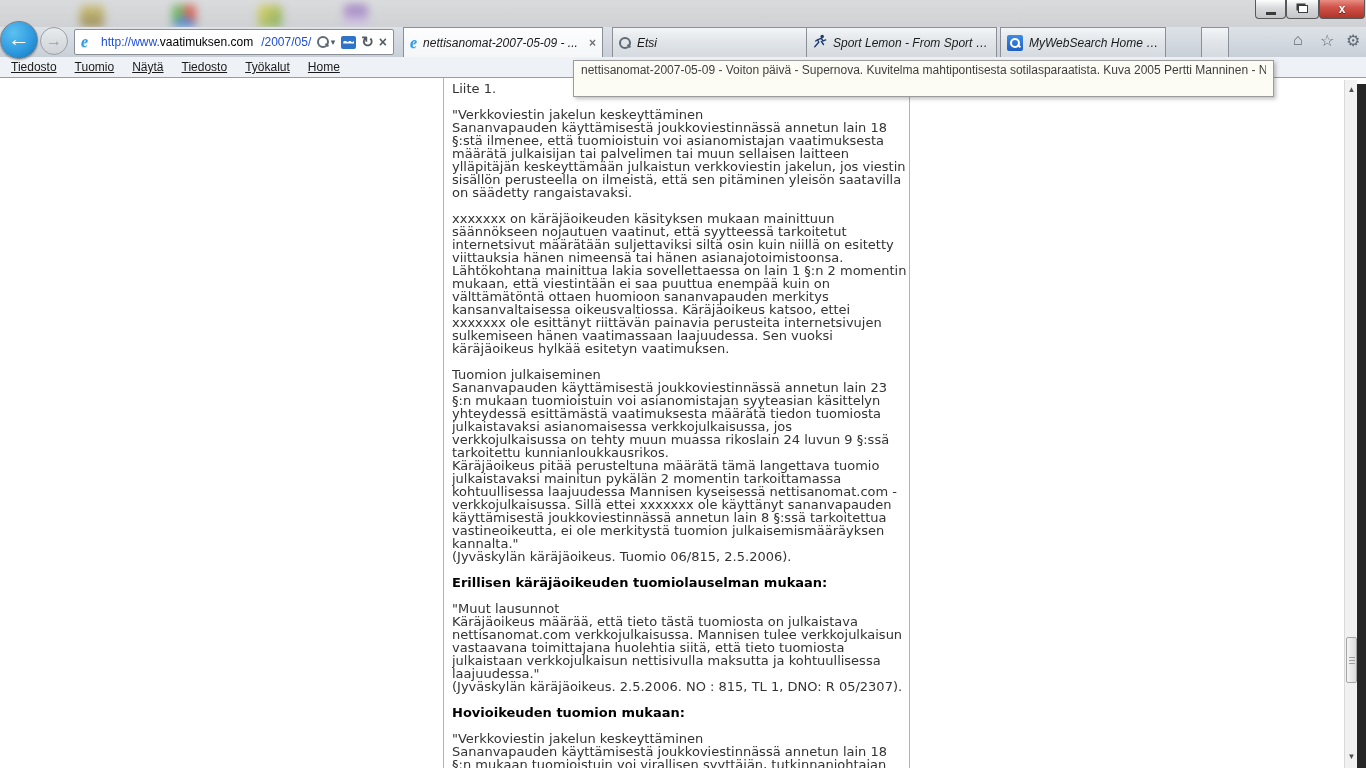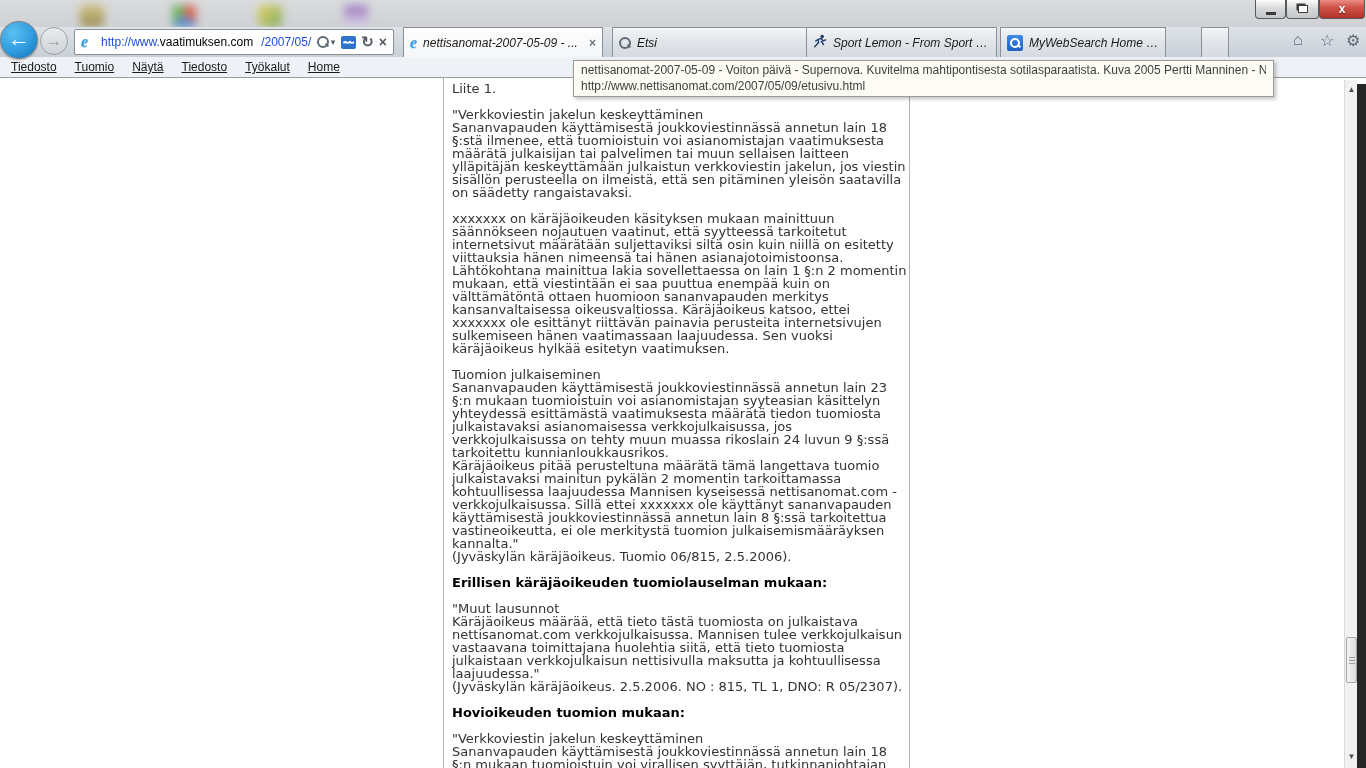--- a/index.html
+++ b/index.html
@@ -210,14 +210,13 @@
   <div class="sb-arrow" style="top:2px;">▲</div>
   <div id="sb-thumb">
       <span class="grip"></span>
     </div>
   <div class="sb-arrow" style="bottom:4px;">▼</div>
 </div>
 <div id="win-border-right" class="abs"></div>
 
 <div id="tooltip" class="abs">
   <div>nettisanomat-2007-05-09 - Voiton päivä - Supernova. Kuvitelma mahtipontisesta sotilasparaatista. Kuva 2005 Pertti Manninen - Na</div>
-  <div>http://www.nettisanomat.com/2007/05/09/etusivu.html</div>
 </div>
 
 </body></html>

